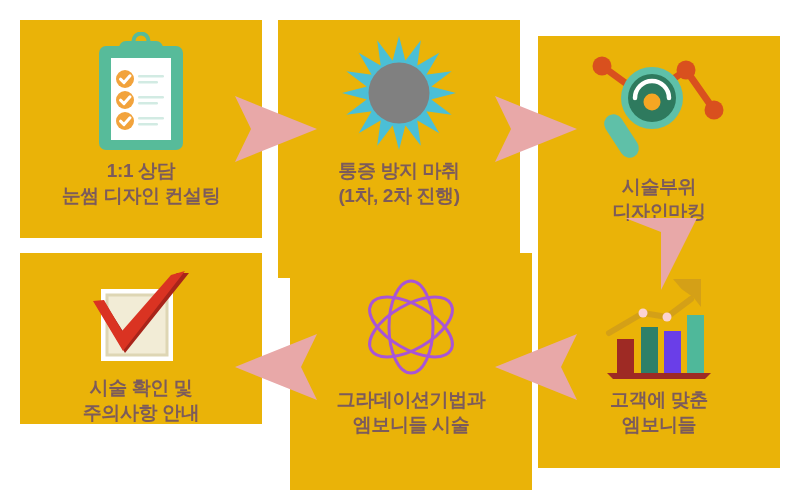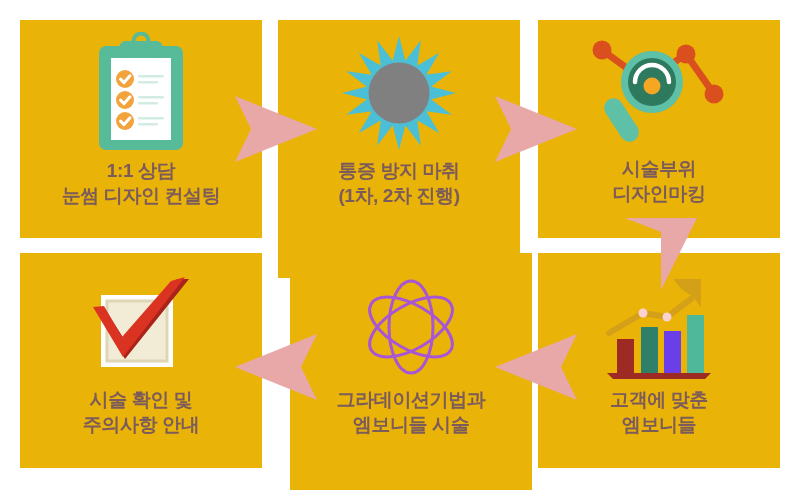--- a/index.html
+++ b/index.html
@@ -40,22 +40,22 @@
     font-weight: bold;
     font-size: 19px;
     line-height: 1.32;
     letter-spacing: -0.4px;
     white-space: pre-line;
     width: 100%;
   }
   
   .c0 { left: 20px;  top: 20px;  width: 242px; height: 218px; }
   .c1 { left: 278px; top: 20px;  width: 242px; height: 258px; }
-  .c2 { left: 538px; top: 20px;  width: 242px; height: 218px; font-family: Liberation Mono, monospace; }
-  .c3 { left: 20px;  top: 253px; width: 242px; height: 215px; }
+  .c2 { left: 538px; top: 36px;  width: 242px; height: 218px; }
+  .c3 { left: 20px;  top: 253px; width: 242px; height: 171px; }
   .c4 { left: 290px; top: 253px; width: 242px; height: 252px; }
   .c5 { left: 538px; top: 253px; width: 242px; height: 215px; }
 
   .cell .icon-wrap { height: 130px; margin-top: 8px; }
   .cell.row2 .icon-wrap { height: 120px; margin-top: 14px; }
 
   
   .arrow {
     position: absolute;
     pointer-events: none;

